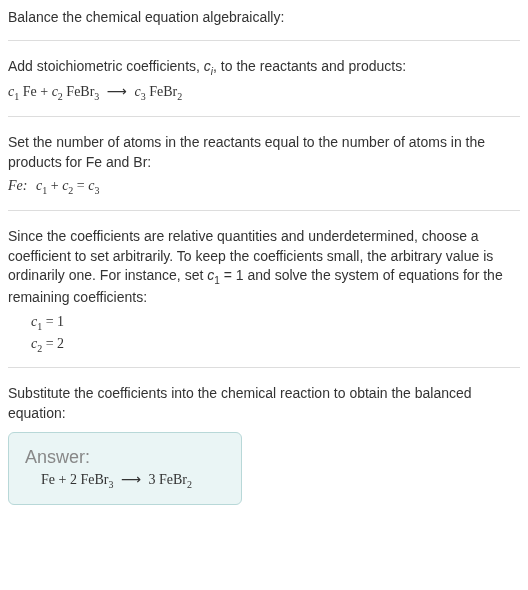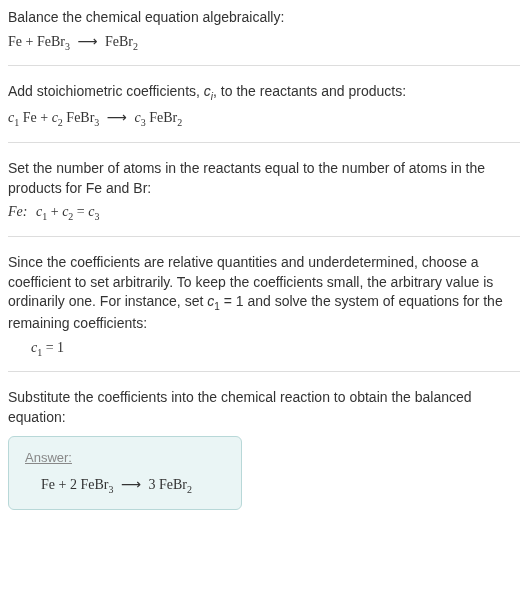--- a/index.html
+++ b/index.html
@@ -49,44 +49,37 @@
       background: #eaf5f5;
       border: 1px solid #b8d8d8;
       border-radius: 6px;
       padding: 12px 16px;
       margin-top: 8px;
       display: inline-block;
       min-width: 200px;
     }
     .answer-label {
       color: #888;
-      font-size: 13px;
-      margin-bottom: 8px;
-      text-decoration: underline;
+      font-size: 18px;
     }
     .answer-eq {
       font-family: 'Times New Roman', serif;
       font-size: 14px;
       padding-left: 16px;
     }
     .coef-list {
       margin-top: 4px;
       margin-left: 23px;
     }
   </style>
 </head>
 <body>
 
 <div class="section">
   <div>Balance the chemical equation algebraically:</div>
-  <div class="equation">
-    <span>Fe</span><span> + </span><span>FeBr</span><span class="sub">3</span>
-    <span class="arrow">⟶</span>
-    <span>FeBr</span><span class="sub">2</span>
-  </div>
 </div>
 
 <div class="section">
   <div>
     <span>Add stoichiometric coefficients, </span><span class="italic">c</span><span class="sub italic">i</span><span>, to the reactants and products:</span>
   </div>
   <div class="equation">
     <span class="italic">c</span><span class="sub">1</span><span> Fe + </span><span class="italic">c</span><span class="sub">2</span><span> FeBr</span><span class="sub">3</span>
     <span class="arrow">⟶</span>
     <span class="italic">c</span><span class="sub">3</span><span> FeBr</span><span class="sub">2</span>
@@ -104,20 +97,21 @@
     </div>
   </div>
 </div>
 
 <div class="section">
   <div>
     <span>Since the coefficients are relative quantities and underdetermined, choose a coefficient to set arbitrarily. To keep the coefficients small, the arbitrary value is ordinarily one. For instance, set </span><span class="italic">c</span><span class="sub">1</span><span> = 1 and solve the system of equations for the remaining coefficients:</span>
   </div>
   <div class="coef-list equation">
     <div><span class="italic">c</span><span class="sub">1</span><span> = 1</span></div>
+    <div><span class="italic">c</span><span class="sub">2</span><span> = 2</span></div>
   </div>
 </div>
 
 <div class="section last">
   <div>Substitute the coefficients into the chemical reaction to obtain the balanced equation:</div>
   <div class="answer-box">
     <div class="answer-label">Answer:</div>
     <div class="answer-eq">
       <span>Fe + 2 FeBr</span><span class="sub">3</span>
       <span class="arrow">⟶</span>

